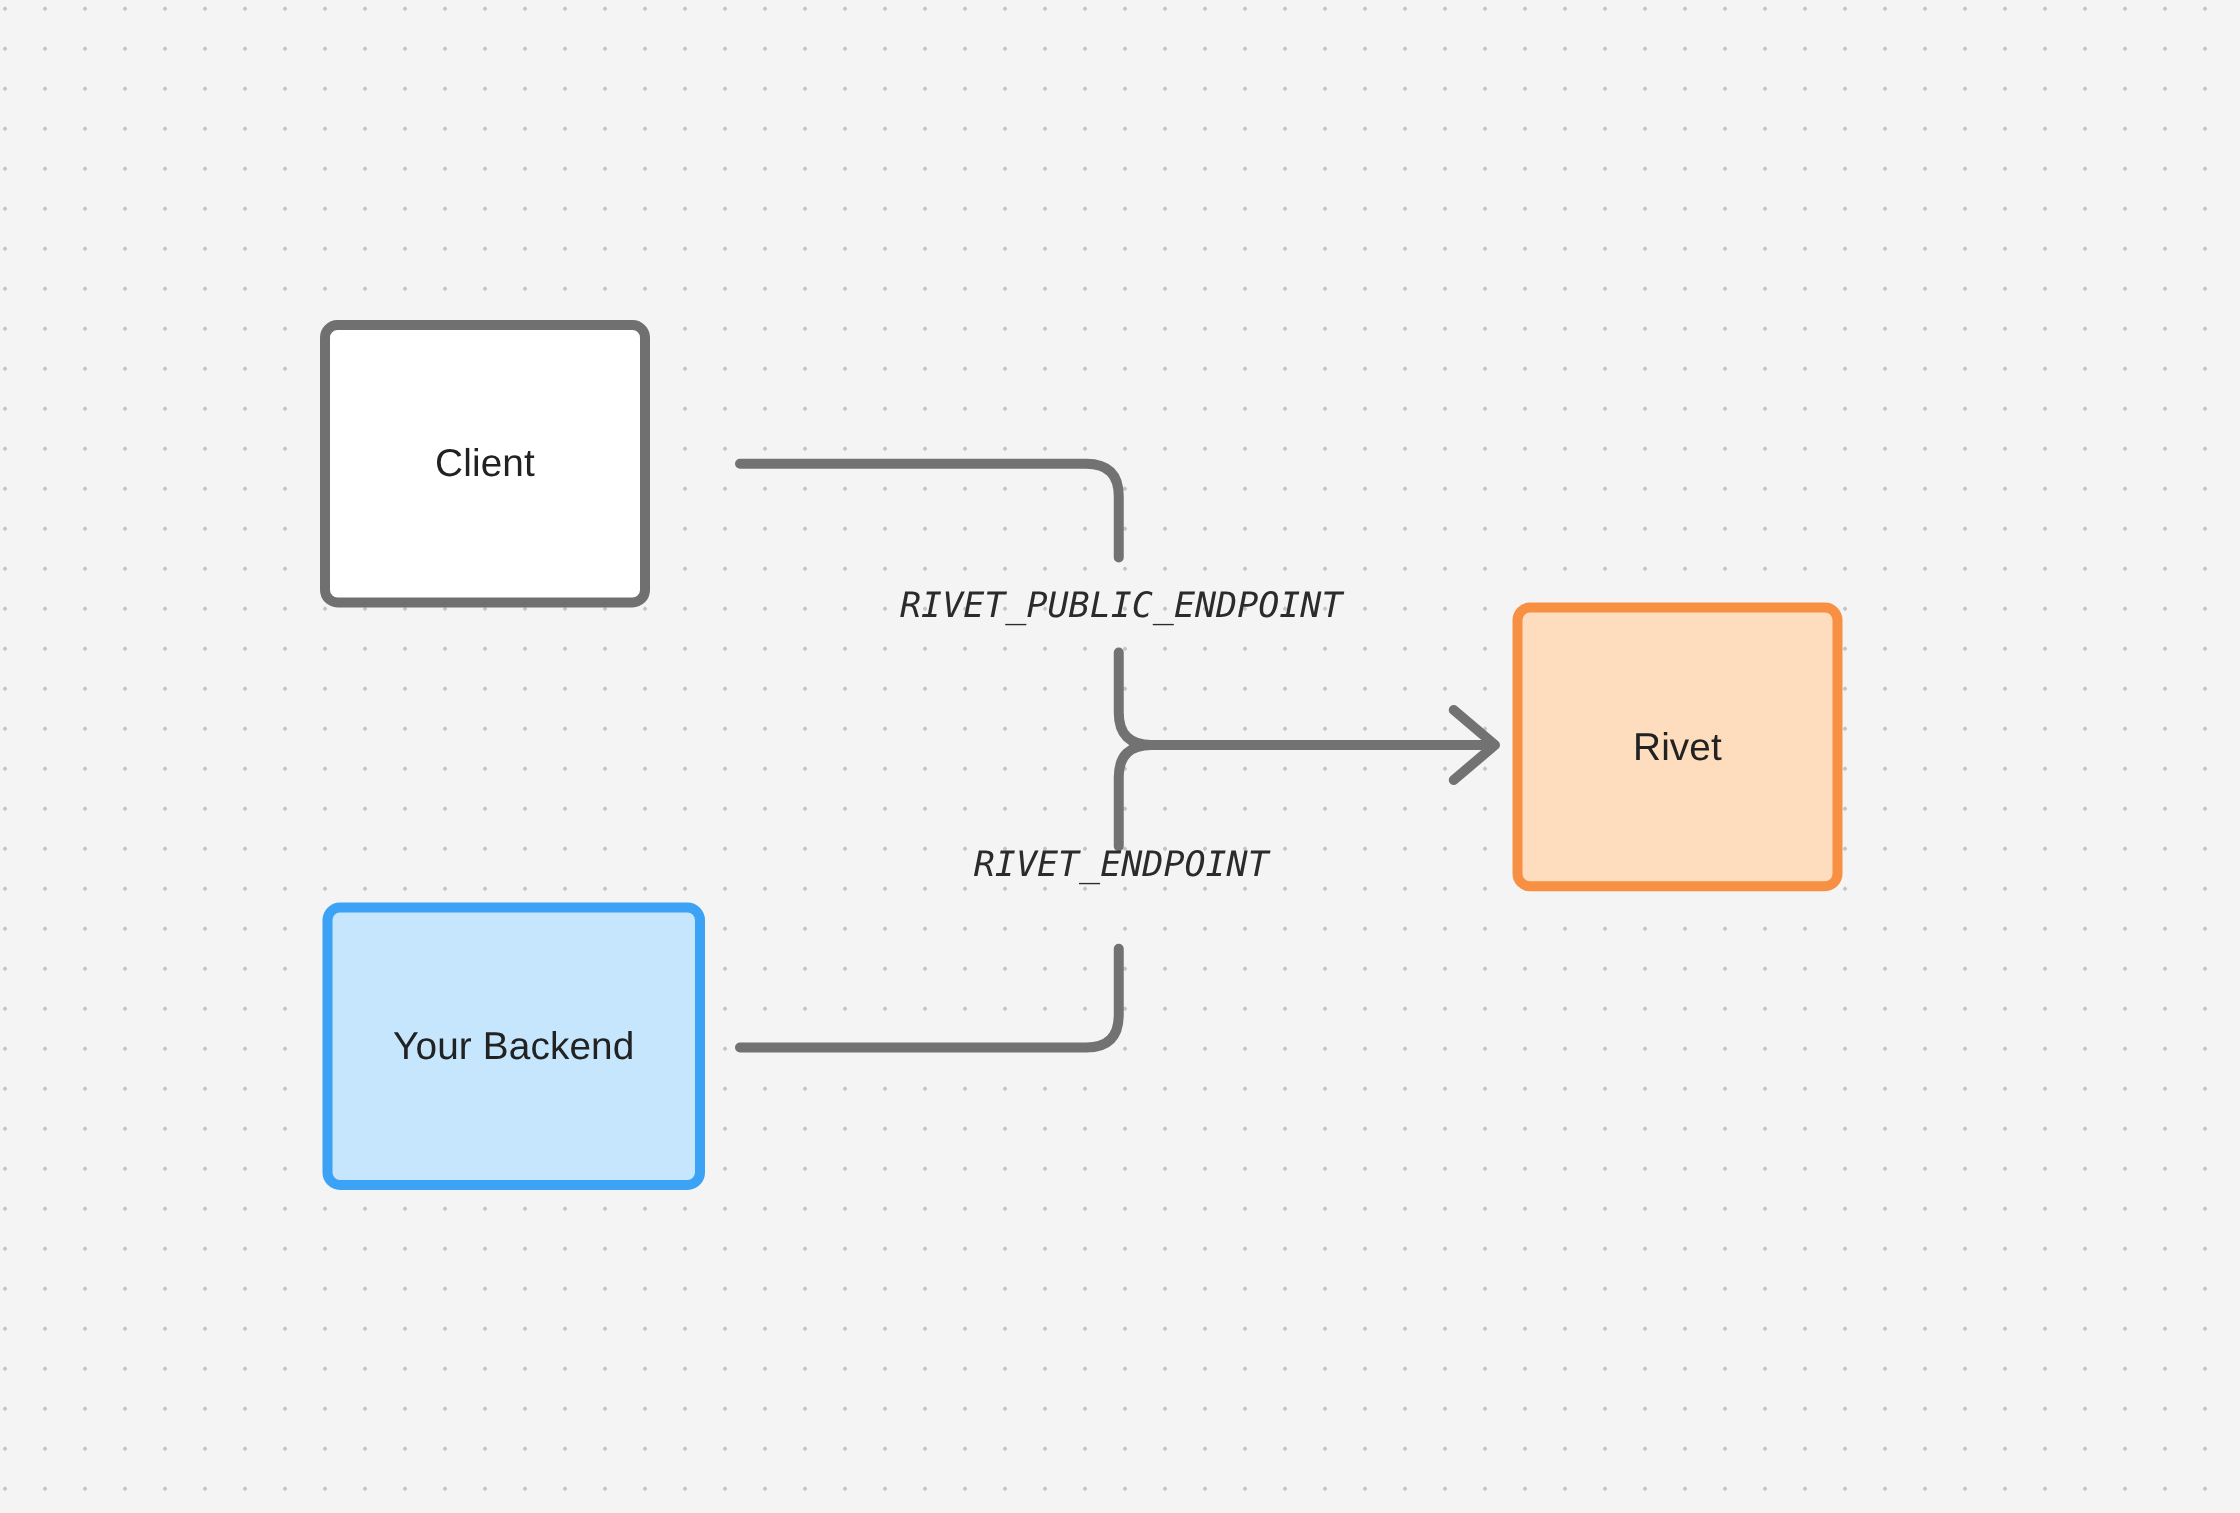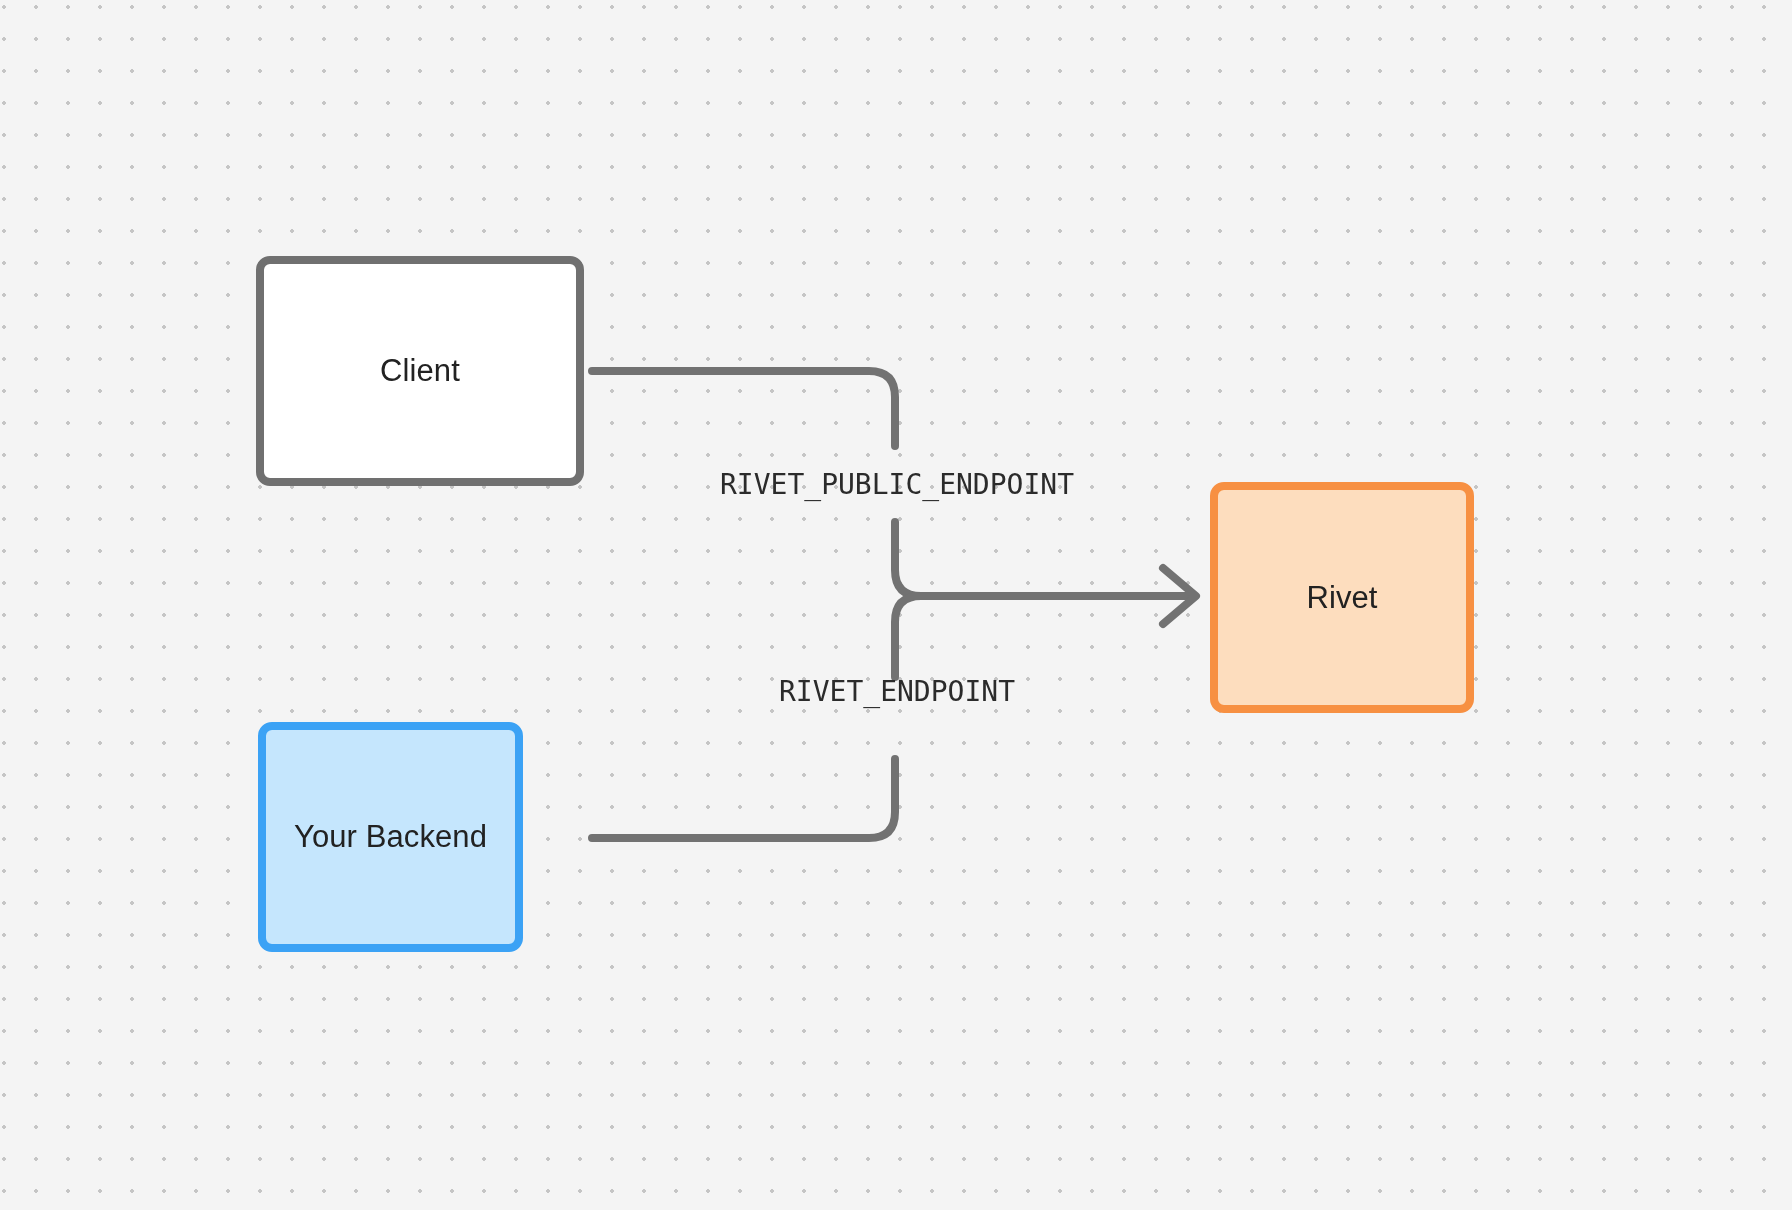--- a/index.html
+++ b/index.html
@@ -50,30 +50,30 @@
     font-size: 31px;
     color: #222222;
     letter-spacing: 0.1px;
     font-family: "Liberation Sans", sans-serif;
     white-space: nowrap;
   }
 
   #node-client {
     left: 256px;
     top: 256px;
-    width: 328px;
+    width: 264px;
     height: 230px;
     background: #ffffff;
     border-color: #707070;
   }
 
   #node-backend {
     left: 258px;
     top: 722px;
-    width: 265px;
+    width: 306px;
     height: 230px;
     background: #c5e6fd;
     border-color: #3ba2f5;
   }
 
   #node-rivet {
     left: 1210px;
     top: 482px;
     width: 264px;
     height: 231px;
@@ -82,20 +82,21 @@
   }
 
   .edge-label {
     position: absolute;
     font-family: "DejaVu Sans Mono", "Liberation Mono", monospace;
     font-size: 28px;
     color: #2b2b2b;
     white-space: nowrap;
     letter-spacing: 0px;
     transform: translate(-50%, -50%);
+    font-style: italic;
   }
 
   #label-public {
     left: 897px;
     top: 484px;
   }
 
   #label-private {
     left: 897px;
     top: 691px;

